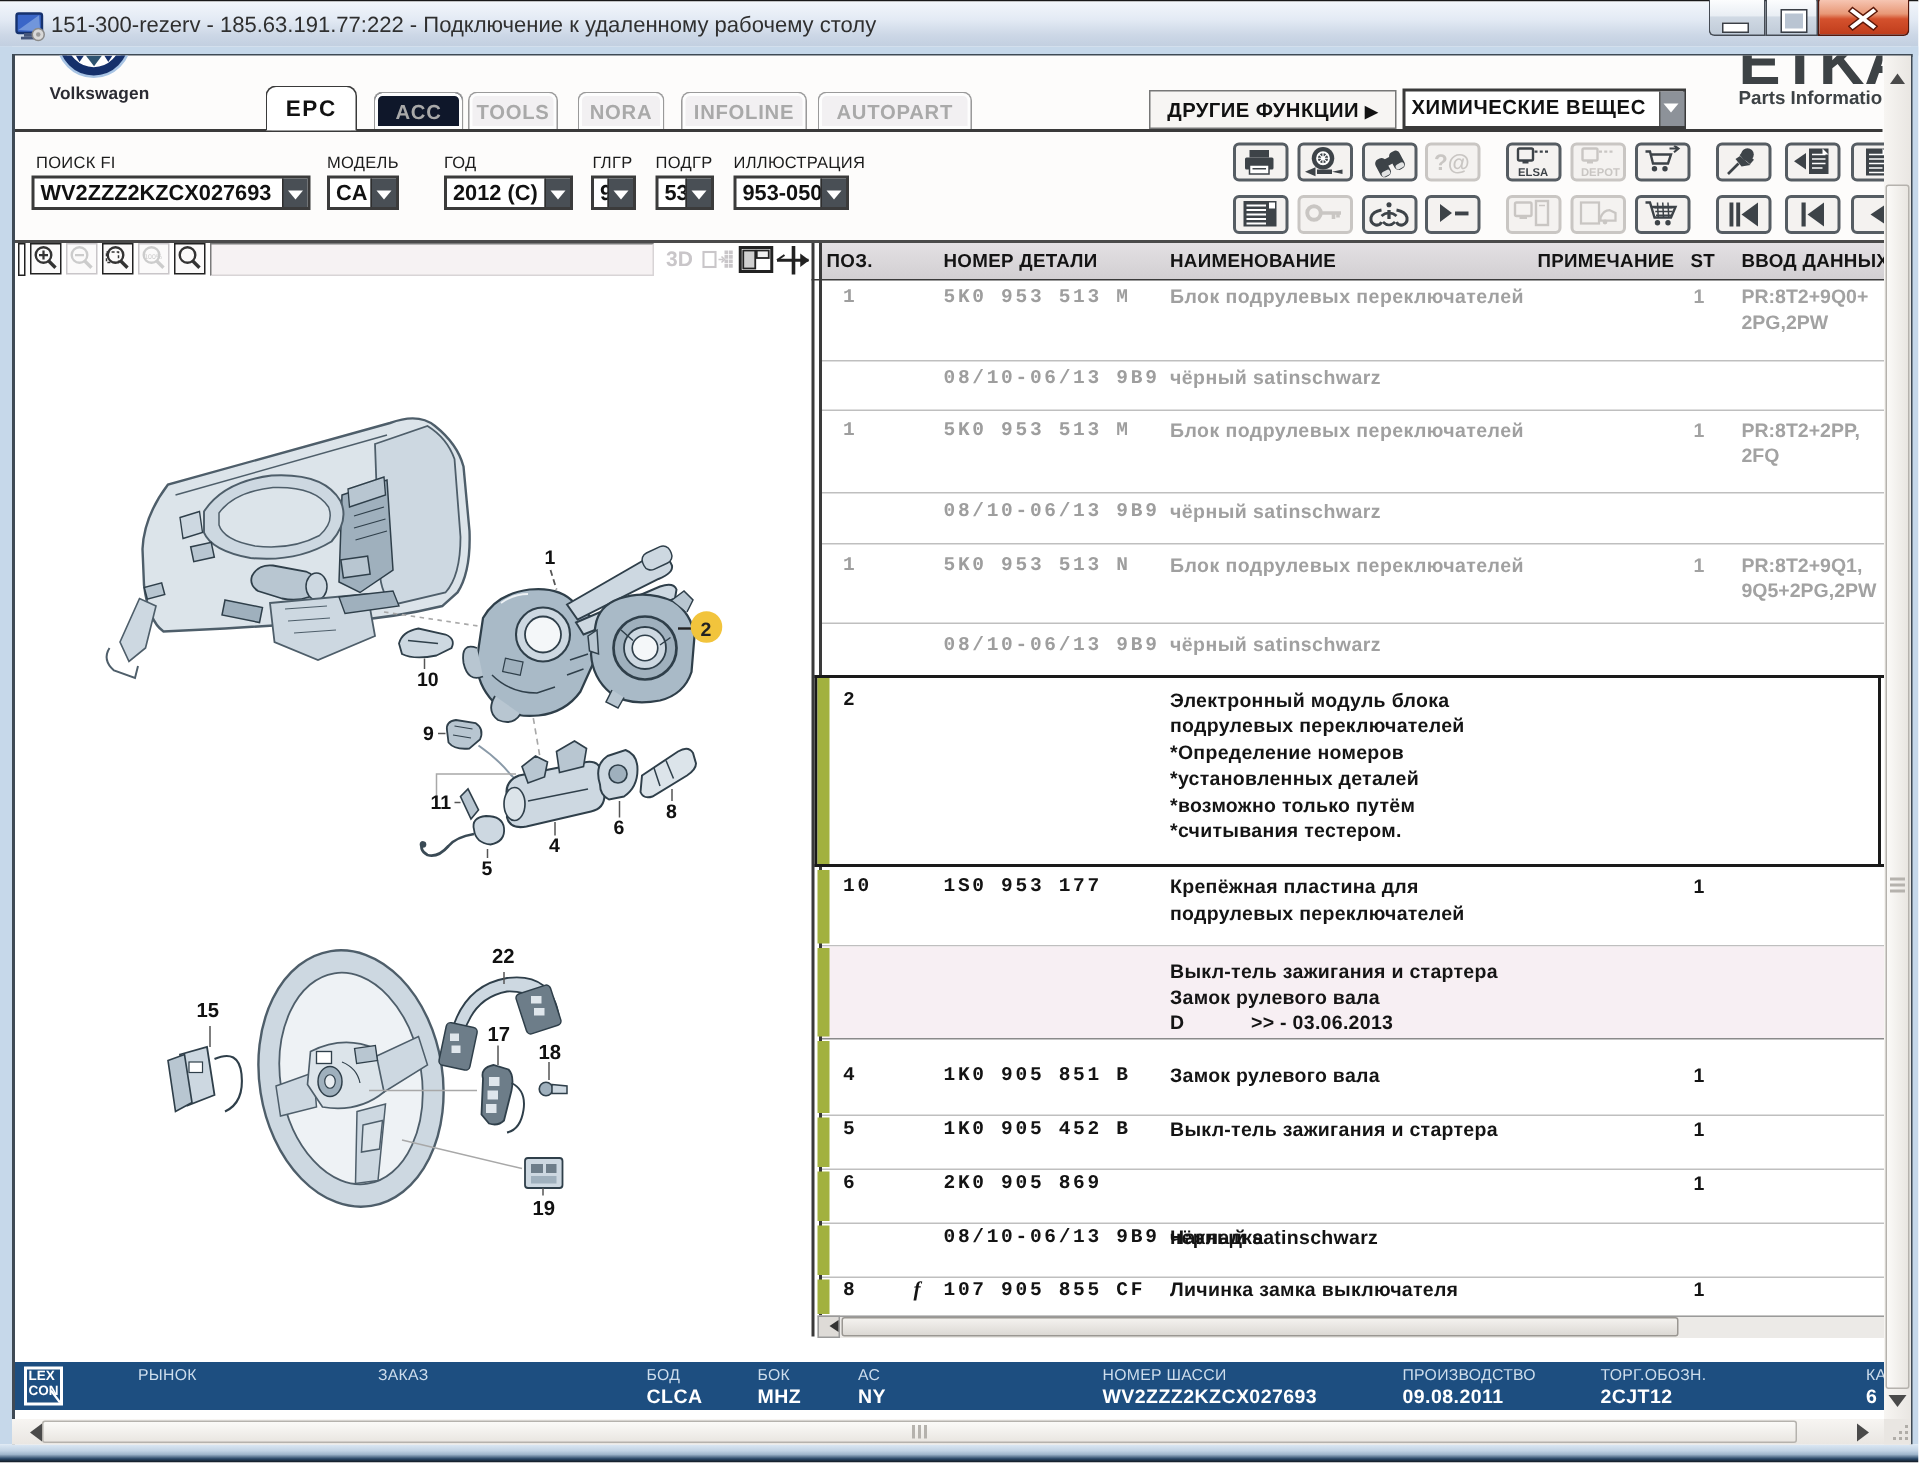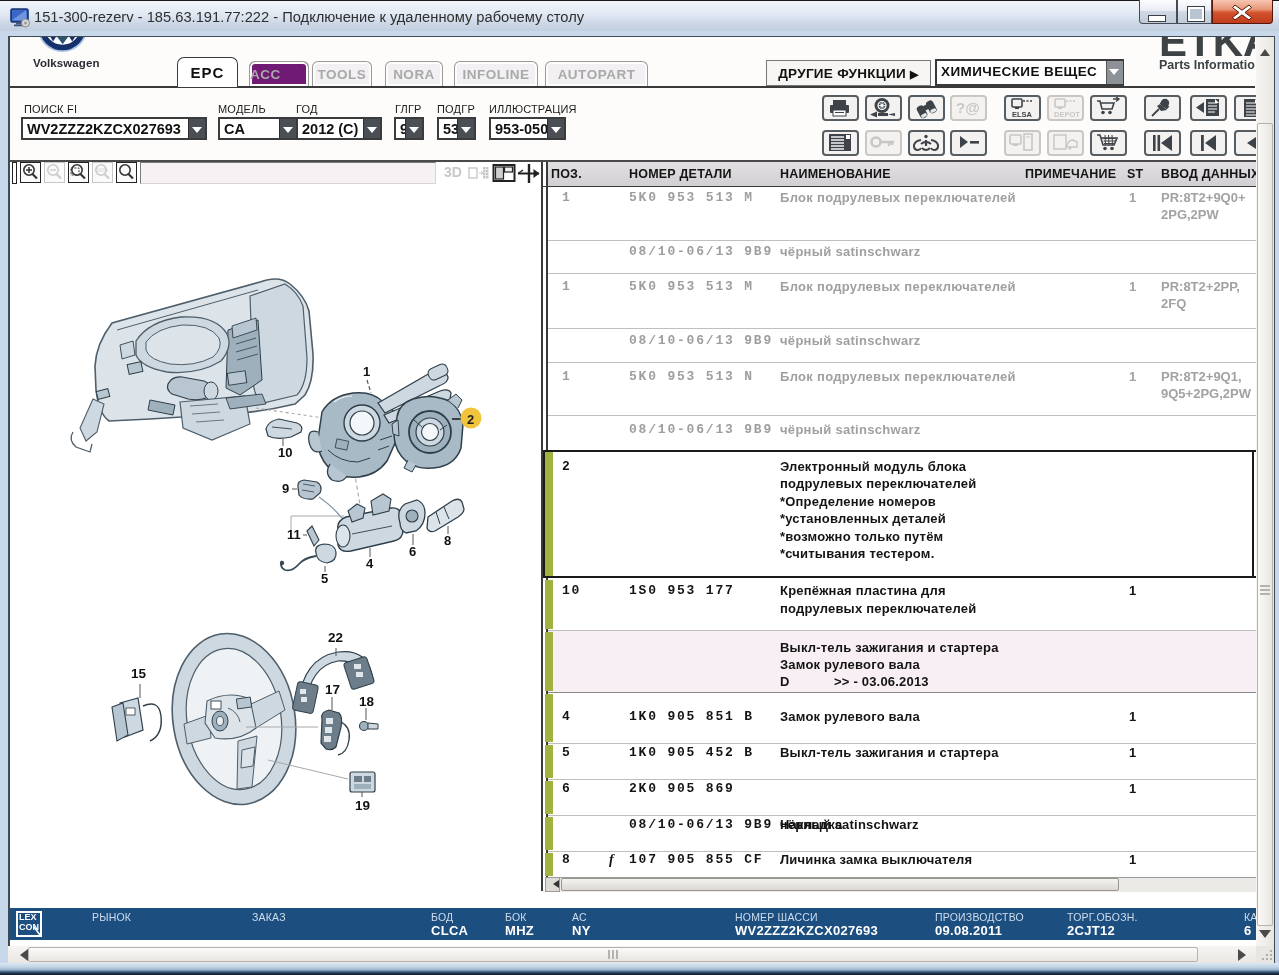--- a/index.html
+++ b/index.html
@@ -52,21 +52,21 @@
 <div class="abs" style="left:10px;top:37px;width:1246px;height:126px;background:#fdfcfb"></div>
 <svg class="abs" style="left:33px;top:37px" width="64" height="16" viewBox="0 0 64 16">
 <circle cx="29.5" cy="-10" r="24" fill="none" stroke="#a8c4e4" stroke-width="2"></circle>
 <circle cx="29.5" cy="-10" r="20.5" fill="#fff" stroke="#15306b" stroke-width="5.5"></circle>
 <path d="M24.2 0 L35 0 L29.7 7.2 Z" fill="#2f5470"></path>
 <path d="M17.5 0 L23 0 L20 4.4 Z" fill="#15306b"></path>
 <path d="M36.5 0 L42 0 L39.2 4.4 Z" fill="#15306b"></path>
 </svg>
 <div class="abs" style="left:33px;top:57px;width:64px;text-align:right;font:bold 11.5px 'Liberation Sans';color:#2b2b33;letter-spacing:.1px">Volkswagen</div>
 <div class="abs" style="left:10px;top:86px;width:1245px;height:1.5px;background:#3a3a3a"></div>
-<div class="abs" style="left:249px;top:61px;width:60px;height:25px;background:#701a75;border:1.5px solid #9a9a9a;border-bottom:none;border-radius:6px 6px 0 0;box-sizing:border-box;box-shadow:inset 0 0 0 2px #fdfdfd;font:bold 13.5px 'Liberation Sans';color:#a9a9a9;letter-spacing:.5px;padding-top:5px">ACC</div>
+<div class="abs" style="left:249px;top:61px;width:60px;height:25px;background:#0f172a;border:1.5px solid #9a9a9a;border-bottom:none;border-radius:6px 6px 0 0;box-sizing:border-box;box-shadow:inset 0 0 0 2px #fdfdfd;text-align:center;font:bold 13.5px 'Liberation Sans';color:#a9a9a9;letter-spacing:.5px;padding-top:5px">ACC</div>
 <div class="abs" style="left:312px;top:61px;width:60px;height:25px;background:#f2f0f2;border:1.5px solid #9a9a9a;border-bottom:none;border-radius:6px 6px 0 0;box-sizing:border-box;box-shadow:inset 0 0 0 2px #fdfdfd;text-align:center;font:bold 13.5px 'Liberation Sans';color:#a9a9a9;letter-spacing:.5px;padding-top:5px">TOOLS</div>
 <div class="abs" style="left:385px;top:61px;width:58px;height:25px;background:#f2f0f2;border:1.5px solid #9a9a9a;border-bottom:none;border-radius:6px 6px 0 0;box-sizing:border-box;box-shadow:inset 0 0 0 2px #fdfdfd;text-align:center;font:bold 13.5px 'Liberation Sans';color:#a9a9a9;letter-spacing:.5px;padding-top:5px">NORA</div>
 <div class="abs" style="left:454px;top:61px;width:84px;height:25px;background:#f2f0f2;border:1.5px solid #9a9a9a;border-bottom:none;border-radius:6px 6px 0 0;box-sizing:border-box;box-shadow:inset 0 0 0 2px #fdfdfd;text-align:center;font:bold 13.5px 'Liberation Sans';color:#a9a9a9;letter-spacing:.5px;padding-top:5px">INFOLINE</div>
 <div class="abs" style="left:545px;top:61px;width:103px;height:25px;background:#f2f0f2;border:1.5px solid #9a9a9a;border-bottom:none;border-radius:6px 6px 0 0;box-sizing:border-box;box-shadow:inset 0 0 0 2px #fdfdfd;text-align:center;font:bold 13.5px 'Liberation Sans';color:#a9a9a9;letter-spacing:.5px;padding-top:5px">AUTOPART</div>
 <div class="abs" style="left:177px;top:57px;width:61px;height:30px;background:#fff;border:1.6px solid #3a3a3a;border-bottom:none;border-radius:7px 7px 0 0;box-sizing:border-box;text-align:center;font:bold 15px 'Liberation Sans';color:#111;letter-spacing:1px;padding-top:6px">EPC</div>
 <div class="abs" style="left:766px;top:60px;width:165px;height:26px;background:#f7f5f3;border:1px solid #777;box-sizing:border-box;text-align:center;font:bold 13.5px 'Liberation Sans';color:#111;padding-top:5px;letter-spacing:.3px">ДРУГИЕ ФУНКЦИИ <span style="font-size:11px">▶</span></div>
 <div class="abs" style="left:935px;top:59px;width:189px;height:27px;background:#fff;border:2px solid #3a3a3a;box-sizing:border-box"></div>
 <div class="abs" style="left:941px;top:64px;font:bold 13.5px 'Liberation Sans';color:#111;letter-spacing:.4px">ХИМИЧЕСКИЕ ВЕЩЕС</div>
 <div class="abs" style="left:1106px;top:61px;width:16px;height:23px;background:#8d9299;border-left:1px solid #555"></div>
 <div class="abs" style="left:1109px;top:69px;width:0;height:0;border:5px solid transparent;border-top:6px solid #fff"></div>
@@ -77,21 +77,21 @@
 <div class="abs lab" style="left:24px;top:103px;">ПОИСК FI</div>
 <div class="abs lab" style="left:218px;top:103px;">МОДЕЛЬ</div>
 <div class="abs lab" style="left:296px;top:103px;">ГОД</div>
 <div class="abs lab" style="left:395px;top:103px;">ГЛГР</div>
 <div class="abs lab" style="left:437px;top:103px;">ПОДГР</div>
 <div class="abs lab" style="left:489px;top:103px;">ИЛЛЮСТРАЦИЯ</div>
 <div class="combo" style="left:21px;top:117px;width:186px;height:23px;box-sizing:border-box">
     <div class="tx">WV2ZZZ2KZCX027693</div>
     <div class="bt"></div>
   </div>
-<div class="combo" style="left:218px;top:117px;width:80px;height:23px;box-sizing:border-box">
+<div class="combo" style="left:218px;top:117px;width:48px;height:23px;box-sizing:border-box">
     <div class="tx">CA</div>
     <div class="bt"></div>
   </div>
 <div class="combo" style="left:296px;top:117px;width:86px;height:23px;box-sizing:border-box">
     <div class="tx">2012 (C)</div>
     <div class="bt"></div>
   </div>
 <div class="combo" style="left:394px;top:117px;width:30px;height:23px;box-sizing:border-box">
     <div class="tx">9</div>
     <div class="bt"></div>

